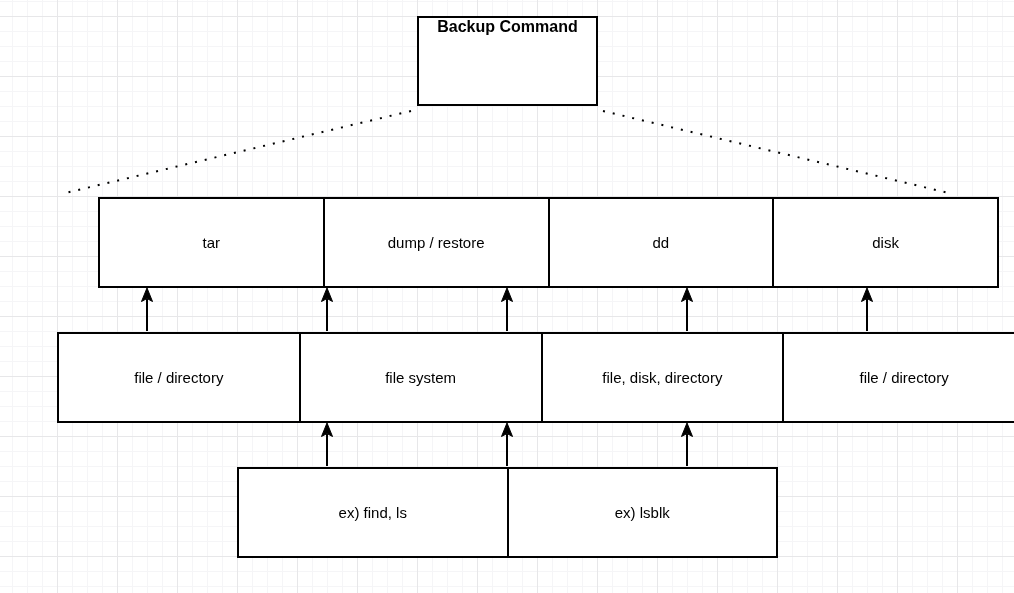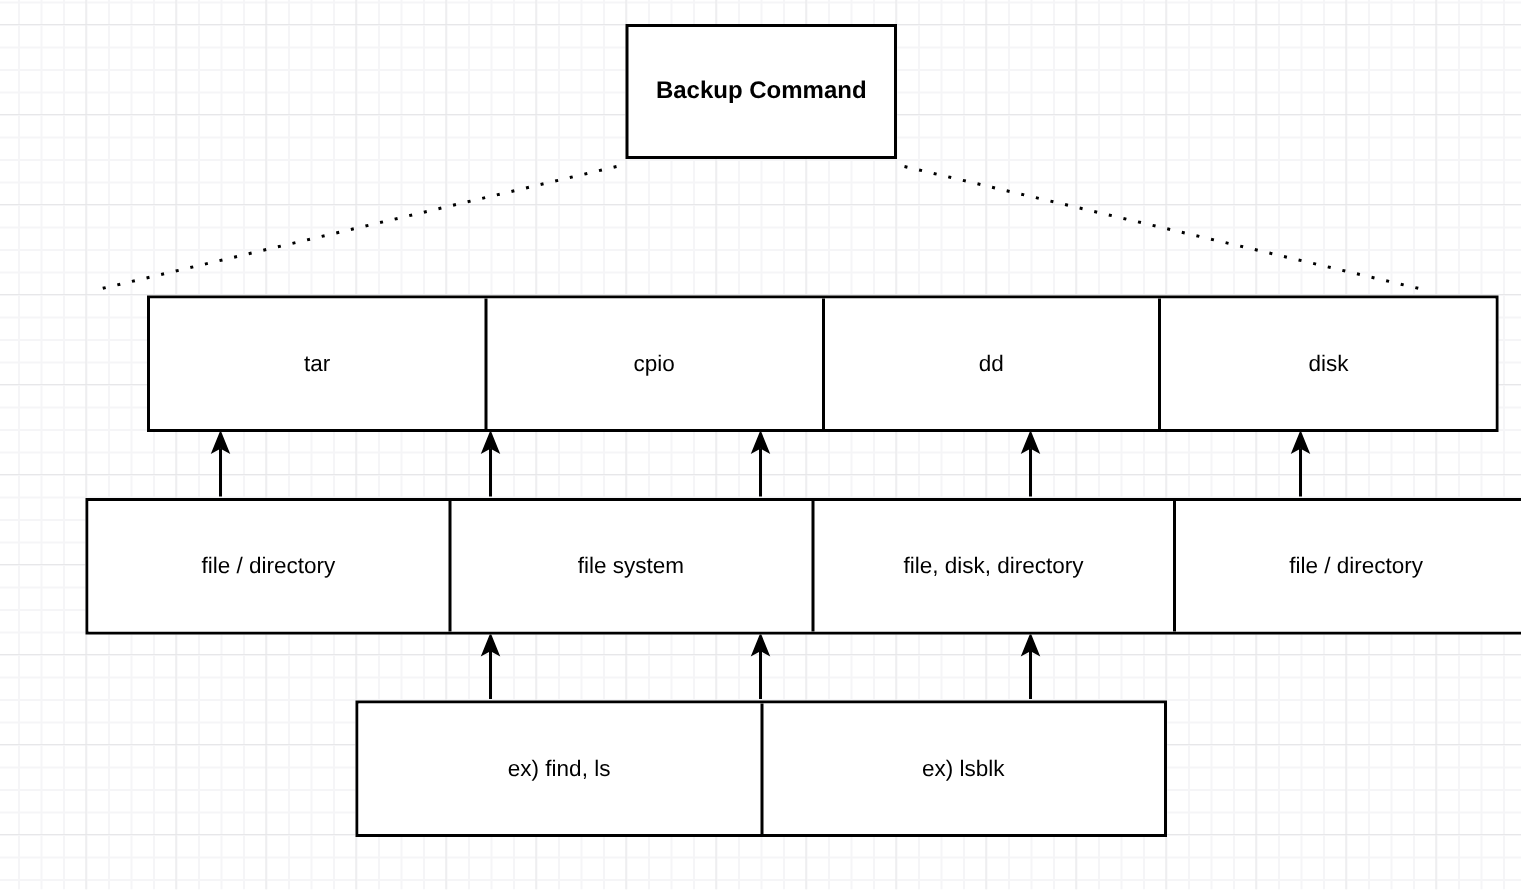--- a/index.html
+++ b/index.html
@@ -52,21 +52,21 @@
     fill: var(--connector);
     stroke: var(--connector);
     stroke-width: 1;
   }
   .node {
     position: absolute;
     border: 2px solid var(--box-border);
     background: var(--box-fill);
     color: var(--text);
     display: flex;
-    align-items: center;
+    align-items: flex-start;
     justify-content: center;
     font-size: 15px;
     text-align: center;
   }
   .root-node {
     left: 417px; top: 16px;
     width: 181px; height: 90px;
     font-weight: bold;
     font-size: 16px;
   }
@@ -138,21 +138,21 @@
 
   <div class="node root-node">
     <span>Backup Command</span>
   </div>
 
   <div class="row row-commands">
     <div class="cell">
       <span>tar</span>
     </div>
     <div class="cell">
-      <span>cpio</span>
+      <span>dump / restore</span>
     </div>
     <div class="cell">
       <span>dd</span>
     </div>
     <div class="cell">
       <span>disk</span>
     </div>
   </div>
 
   <div class="row row-targets">

